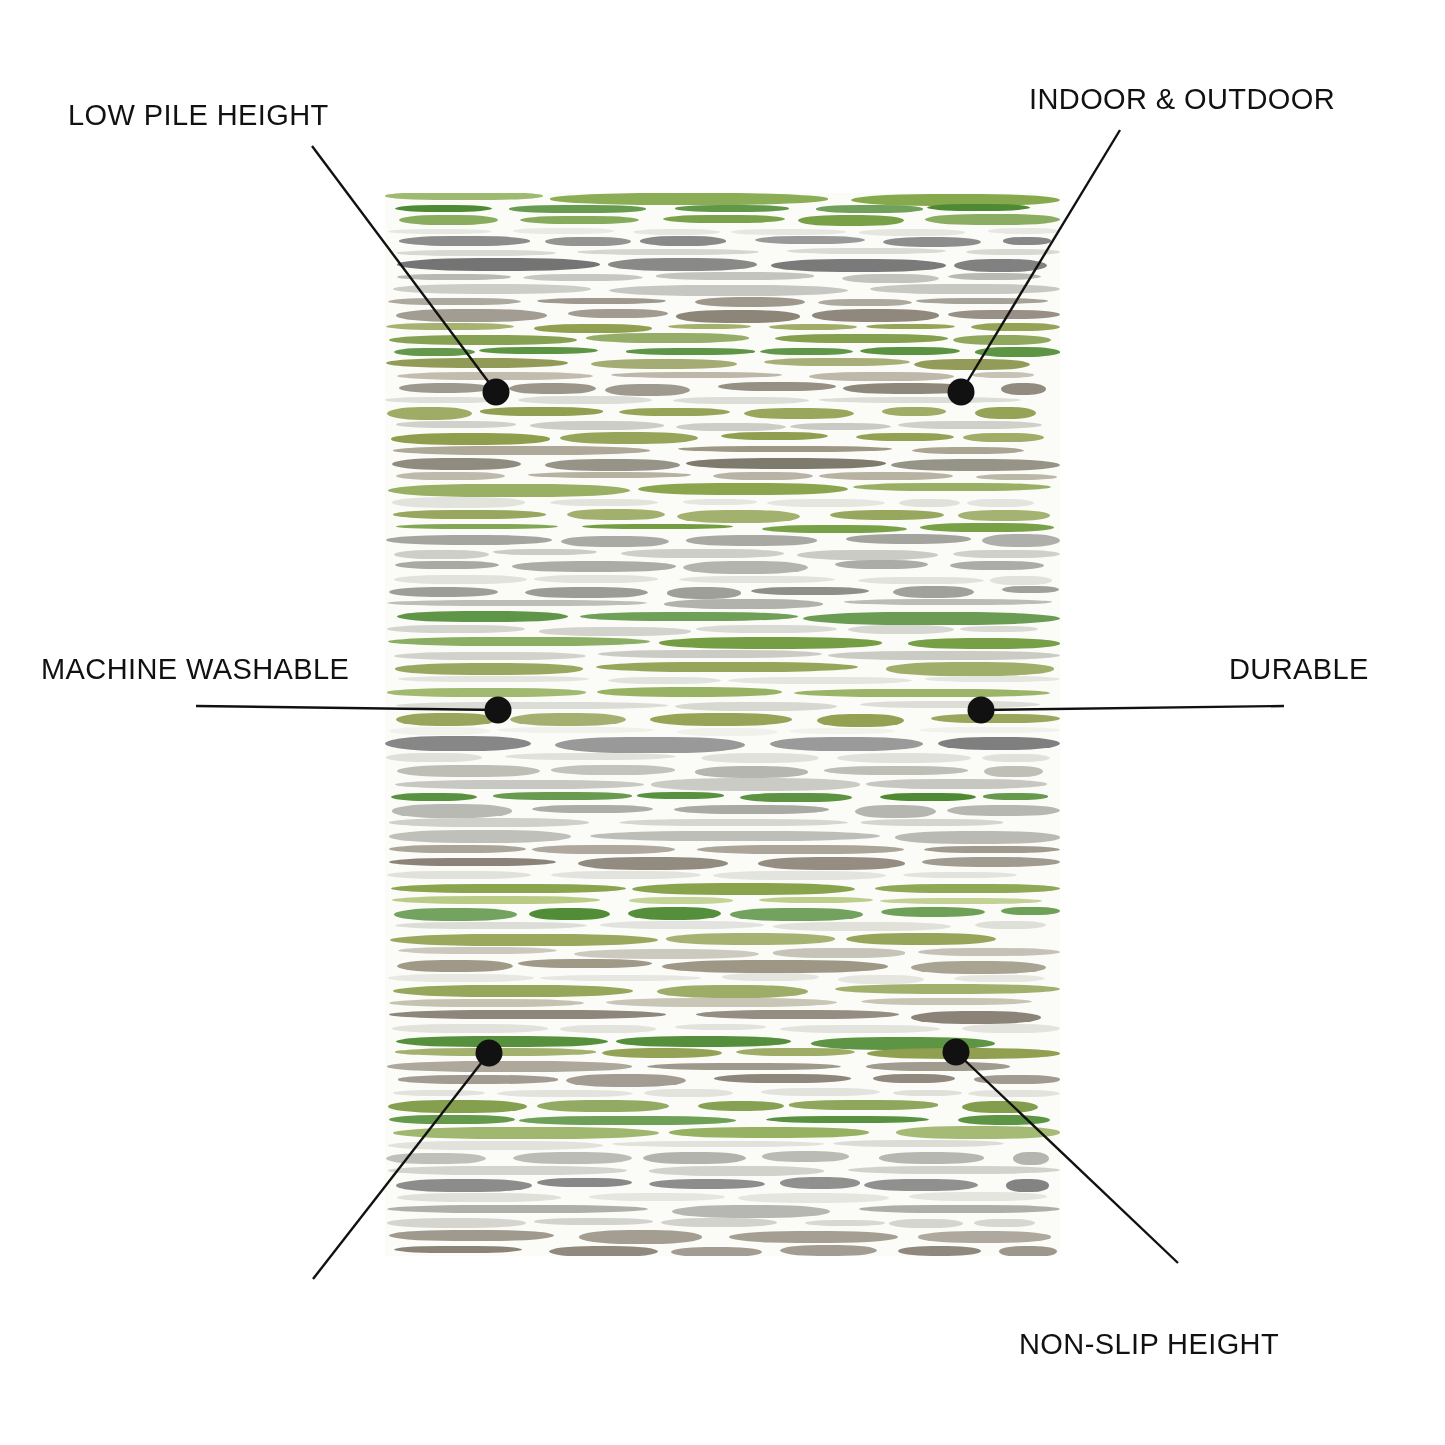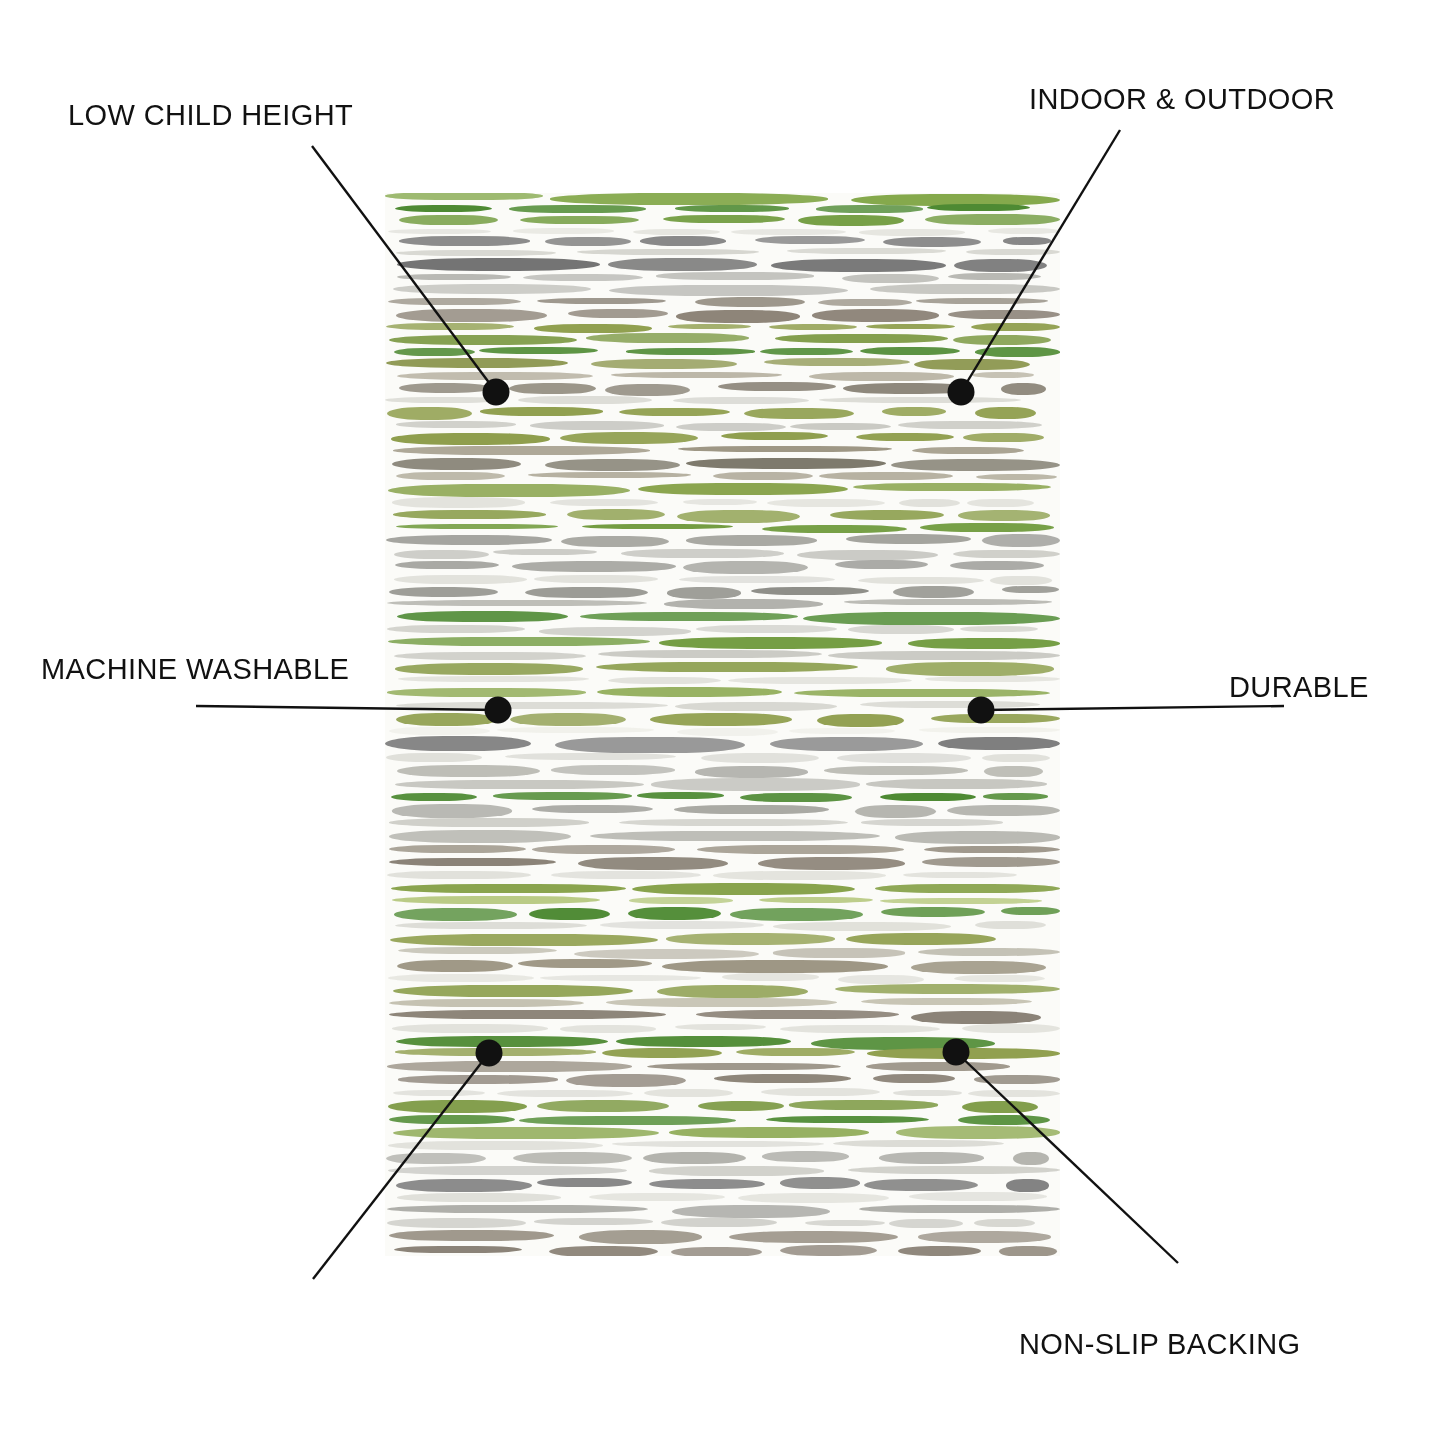--- a/index.html
+++ b/index.html
@@ -42,21 +42,21 @@
     position: absolute;
     font-size: 29px;
     letter-spacing: 0.4px;
     color: #111111;
     white-space: pre;
     line-height: 1.34;
   }
   .lbl-low-pile      { left: 68px;  top: 96px; }
   .lbl-indoor        { left: 1029px; top: 80px; }
   .lbl-machine       { left: 41px;  top: 650px; }
-  .lbl-durable       { left: 1229px; top: 668px; }
+  .lbl-durable       { left: 1229px; top: 650px; }
   .lbl-child         { left: 92px;  top: 1283px; text-align: center; width: 212px; }
   .lbl-nonslip       { left: 1019px; top: 1325px; }
 
   svg#leaders {
     position: absolute;
     left: 0; top: 0;
     width: 1445px;
     height: 1445px;
     pointer-events: none;
   }
@@ -443,19 +443,19 @@
       <line x1="196" y1="706" x2="498" y2="710" class="leader-line"></line>
       <circle cx="498" cy="710" r="13.5" class="leader-dot"></circle>
       <line x1="1284" y1="706" x2="981" y2="710" class="leader-line"></line>
       <circle cx="981" cy="710" r="13.5" class="leader-dot"></circle>
       <line x1="313" y1="1279" x2="489" y2="1053" class="leader-line"></line>
       <circle cx="489" cy="1053" r="13.5" class="leader-dot"></circle>
       <line x1="1178" y1="1263" x2="956" y2="1052" class="leader-line"></line>
       <circle cx="956" cy="1052" r="13.5" class="leader-dot"></circle>
     </svg>
 
-  <div class="callout-label lbl-low-pile">LOW CHILD HEIGHT</div>
+  <div class="callout-label lbl-low-pile">LOW PILE HEIGHT</div>
   <div class="callout-label lbl-machine">MACHINE WASHABLE</div>
   <div class="callout-label lbl-indoor">INDOOR &amp; OUTDOOR</div>
   <div class="callout-label lbl-durable">DURABLE</div>
-  <div class="callout-label lbl-nonslip">NON-SLIP BACKING</div>
+  <div class="callout-label lbl-nonslip">NON-SLIP HEIGHT</div>
 
 </div>
 
 </body></html>

